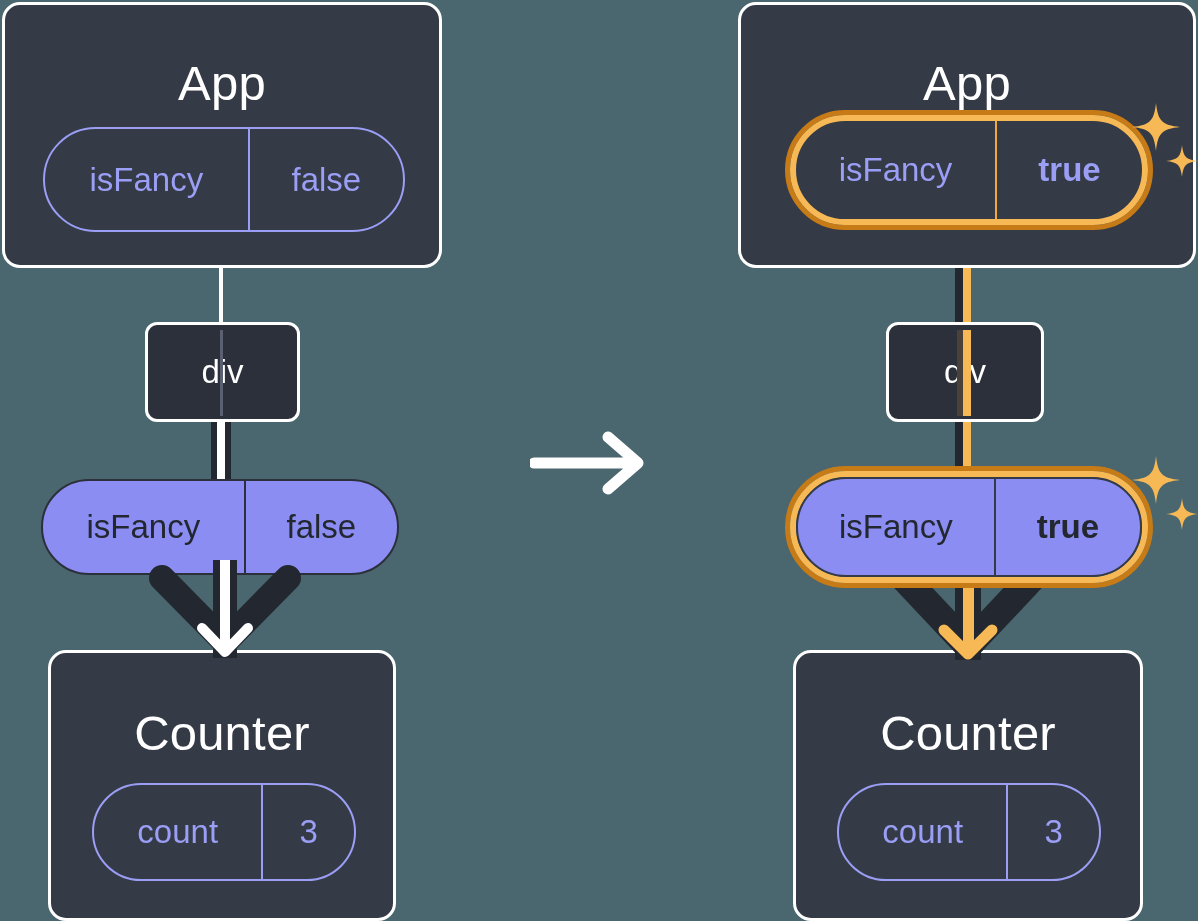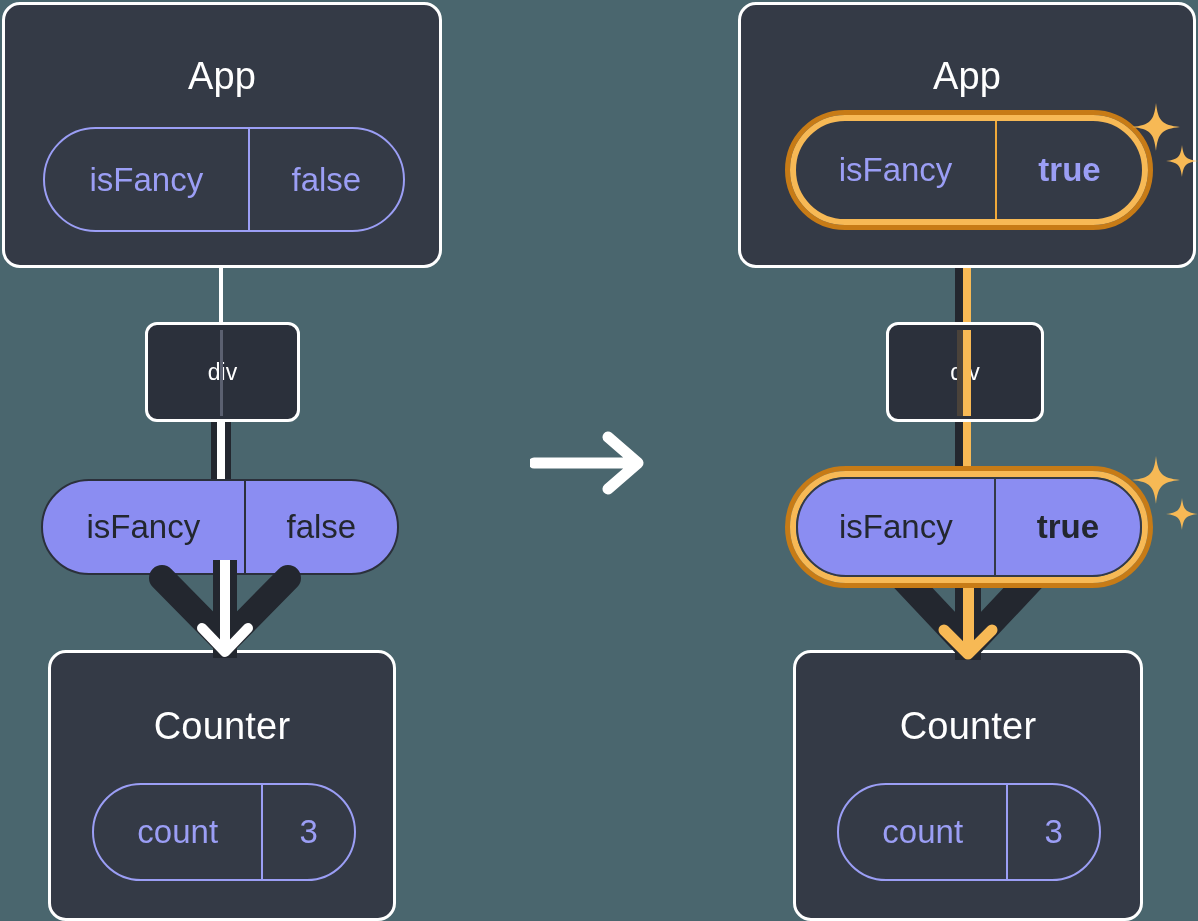--- a/index.html
+++ b/index.html
@@ -36,37 +36,37 @@
     border-radius: 18px;
     box-sizing: border-box;
     z-index: 4;
   }
   .card-title {
     position: absolute;
     left: 0;
     right: 0;
     text-align: center;
     color: #ffffff;
-    font-size: 38px;
+    font-size: 49px;
     font-weight: 400;
     letter-spacing: 0.2px;
   }
 
   
   .node-div {
     position: absolute;
     background: #2b303b;
     border: 3px solid #ffffff;
     border-radius: 12px;
     box-sizing: border-box;
     display: flex;
     align-items: center;
     justify-content: center;
     color: #ffffff;
-    font-size: 23px;
+    font-size: 33px;
     z-index: 6;
   }
 
   
   .pill {
     position: absolute;
     box-sizing: border-box;
     display: flex;
     align-items: stretch;
     z-index: 7;

